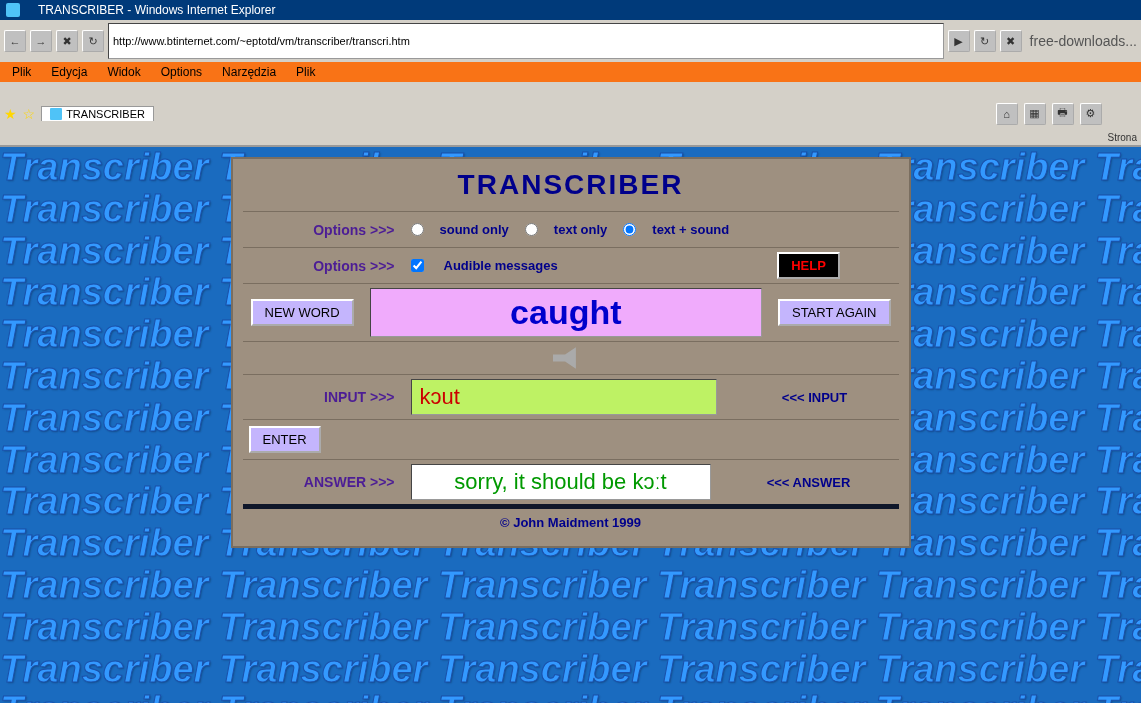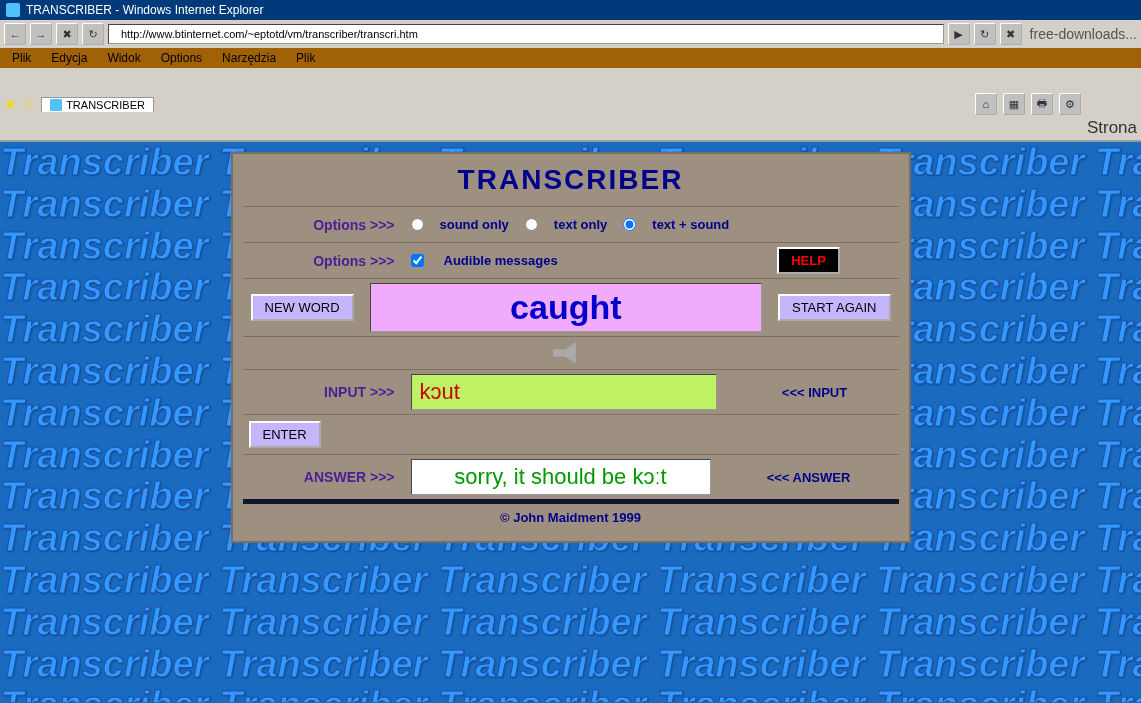--- a/index.html
+++ b/index.html
@@ -10,21 +10,21 @@
     }
 
     
     .title-bar {
       background: #003a7a;
       color: white;
       font-size: 12px;
       padding: 3px 6px;
       display: flex;
       align-items: center;
-      gap: 6px;
+      gap: 18px;
     }
     .title-bar-icon {
       width: 14px; height: 14px;
       background: #4fc3f7;
       border-radius: 2px;
       display: inline-block;
     }
 
     
     .browser-chrome {
@@ -43,34 +43,34 @@
       background: #c0c0c0;
       border: 1px outset #fff;
       border-radius: 2px;
       cursor: pointer;
       display: flex; align-items: center; justify-content: center;
       font-size: 11px;
       color: #333;
     }
     .address-bar {
       flex: 1;
-      height: 20px;
+      height: 36px;
       border: 1px inset #999;
       background: white;
       font-size: 11px;
-      padding: 0 12px;
+      padding: 0 4px;
       color: #000;
     }
     .menu-bar {
       display: flex;
       gap: 12px;
       padding: 2px 8px;
       font-size: 12px;
       color: #000;
-      background: #a16207;
+      background: #f97316;
     }
     .menu-item {
       cursor: pointer;
       padding: 1px 4px;
     }
 
     
     .fav-bar {
       display: flex;
       align-items: center;
@@ -89,21 +89,21 @@
       display: flex; align-items: center; gap: 4px;
     }
     .fav-tab-icon {
       width: 12px; height: 12px;
       background: #4fc3f7;
       border-radius: 1px;
       display: inline-block;
     }
     .strona-btn {
       margin-left: auto;
-      font-size: 17px;
+      font-size: 10px;
       color: #333;
       margin-top: 48px;
     }
 
     
     .bg-wrapper {
       position: relative;
       min-height: 560px;
       overflow: hidden;
     }

